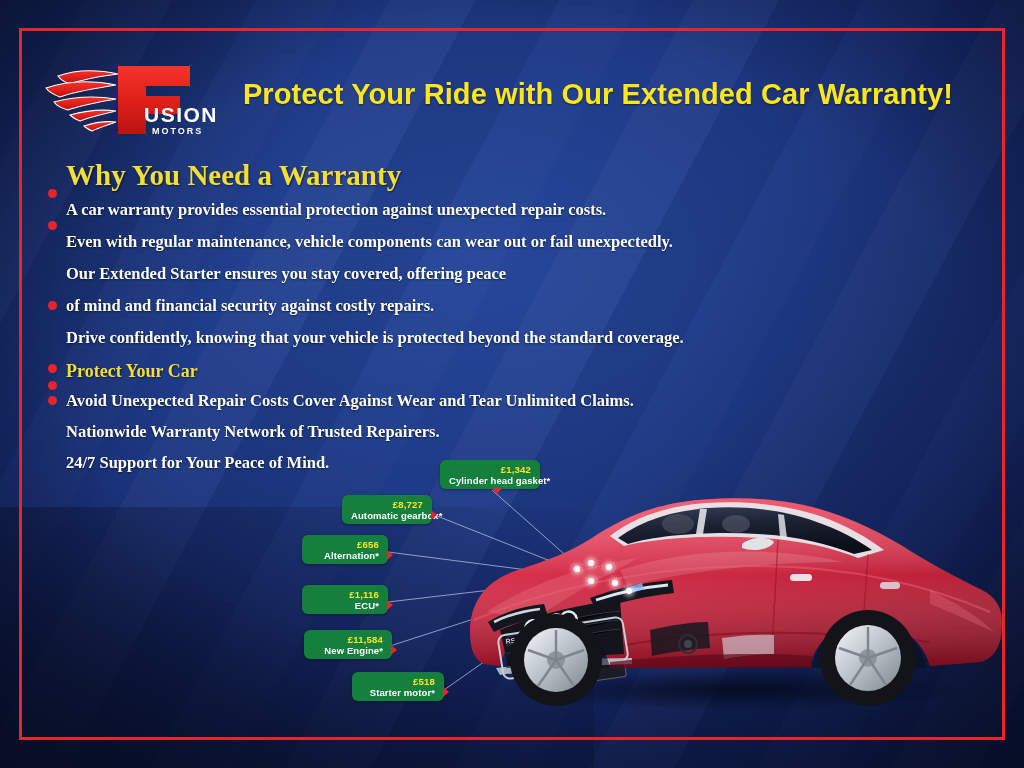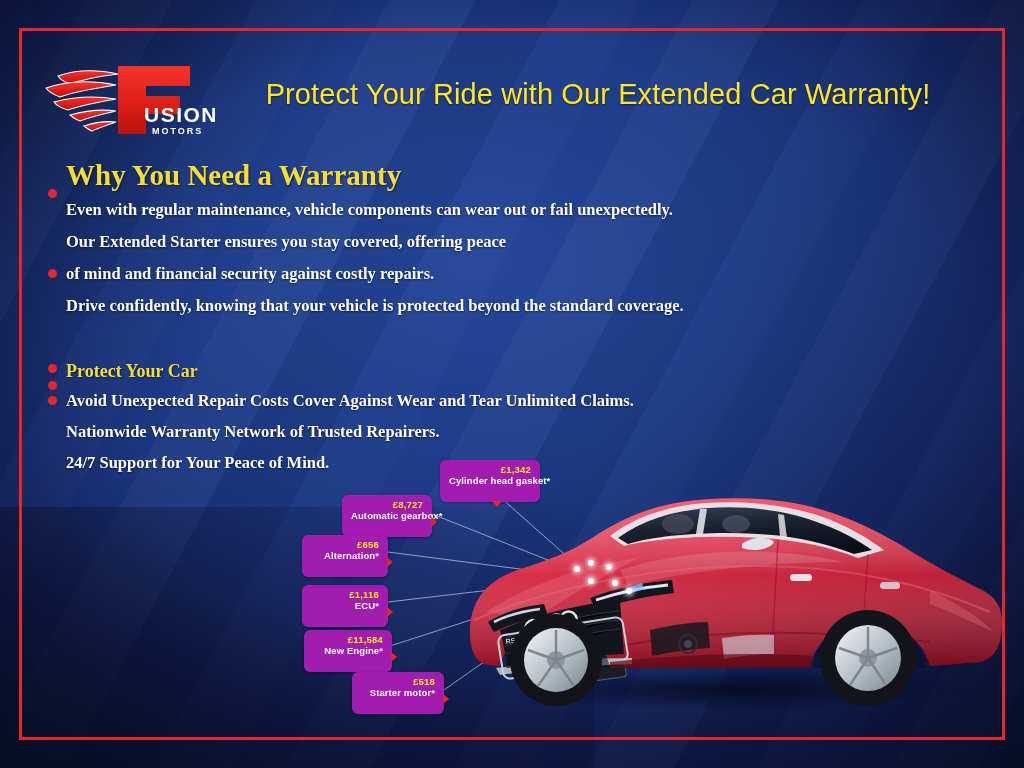--- a/index.html
+++ b/index.html
@@ -74,21 +74,21 @@
     position: relative;
     width: 182px; height: 84px;
     flex: 0 0 182px;
   }
   .logo svg { display: block; }
   .headline {
     flex: 1 1 auto;
     text-align: center;
     padding-right: 10px;
     font-family: "Liberation Sans", sans-serif;
-    font-weight: normal;
+    font-weight: bold;
     font-size: 29px;
     color: #fde61d;
     letter-spacing: .1px;
     text-shadow: 0 1px 2px rgba(0,0,0,.45);
     white-space: nowrap;
   }
 
   
   .section { position: absolute; left: 46px; width: 740px; }
   .sec-why { top: 160px; }
@@ -144,23 +144,23 @@
     left: 290px; top: 440px;
     width: 712px; height: 300px;
   }
 
   
   .connectors { position: absolute; left: 0; top: 0; }
 
   
   .callout {
     position: absolute;
-    background: #a21caf;
+    background: #15803d;
     border-radius: 6px;
-    padding: 5px 9px 16px 9px;
+    padding: 5px 9px 3px 9px;
     text-align: right;
     font-family: "Liberation Sans", sans-serif;
     line-height: 1.12;
     box-shadow: 0 1px 3px rgba(0,0,0,.35);
   }
   .callout .price {
     display: block;
     color: #fde61d;
     font-weight: bold;
     font-size: 9.5px;
@@ -247,20 +247,24 @@
         <text x="112" y="82" font-family="Liberation Sans, sans-serif" font-size="9" font-weight="bold" fill="#ffffff" letter-spacing="2">MOTORS</text>
       </svg>
     </div>
 
     <div class="headline">Protect Your Ride with Our Extended Car Warranty!</div>
   </div>
 
   <div class="section sec-why">
     <div class="sec-heading">Why You Need a Warranty</div>
     <div class="lines">
+      <div class="line">
+        <span class="bullet b-above"></span>
+        <span>A car warranty provides essential protection against unexpected repair costs.</span>
+      </div>
       <div class="line">
         <span class="bullet b-above"></span>
         <span>Even with regular maintenance, vehicle components can wear out or fail unexpectedly.</span>
       </div>
       <div class="line">
         <span>Our Extended Starter ensures you stay covered, offering peace</span>
       </div>
       <div class="line">
         <span class="bullet b-mid"></span>
         <span>of mind and financial security against costly repairs.</span>

